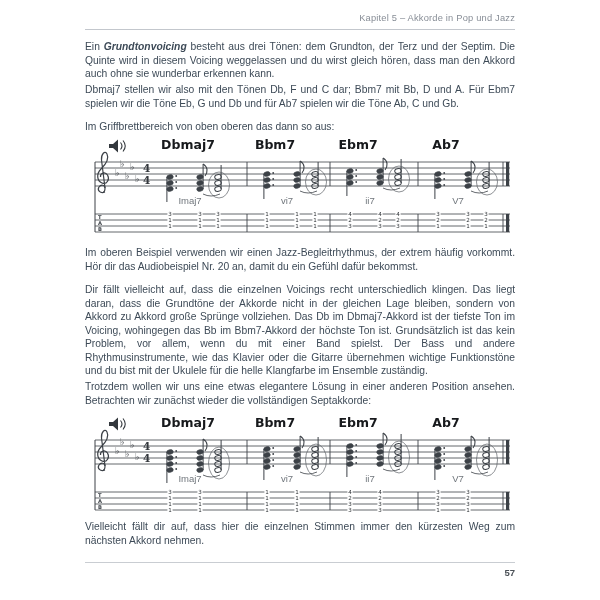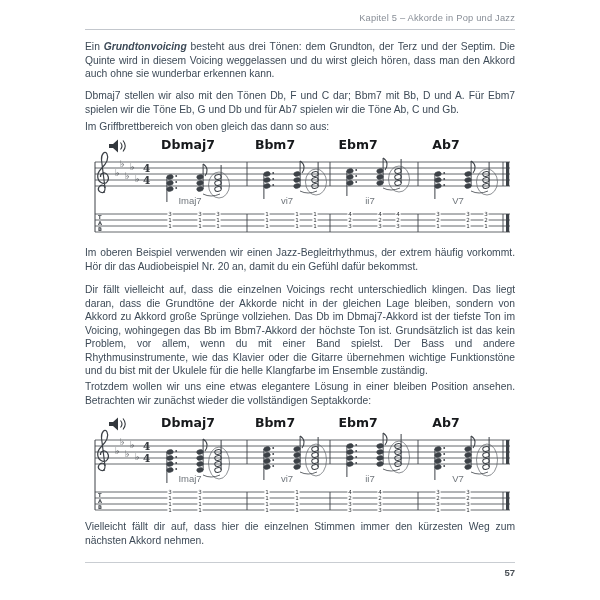--- a/index.html
+++ b/index.html
@@ -32,23 +32,23 @@
   }
 </style>
 </head>
 <body>
 
 <div class="hdr-title">Kapitel 5 – Akkorde in Pop und Jazz</div>
 <div class="hdr-rule"></div>
 
 <p class="para" style="top:40px"><span>Ein </span><i>Grundtonvoicing</i><span> besteht aus drei Tönen: dem Grundton, der Terz und der Septim. Die Quinte wird in diesem Voicing weggelassen und du wirst gleich hören, dass man den Akkord auch ohne sie wunderbar erkennen kann.</span></p>
 
-<p class="para" style="top:89px">Dbmaj7 stellen wir also mit den Tönen Db, F und C dar; Bbm7 mit Bb, D und A. Für Ebm7 spielen wir die Töne Eb, G und Db und für Ab7 spielen wir die Töne Ab, C und Gb.</p>
-
-<p class="para" style="top:120px">Im Griffbrettbereich von oben gleich das dann so aus:</p>
+<p class="para" style="top:83px">Dbmaj7 stellen wir also mit den Tönen Db, F und C dar; Bbm7 mit Bb, D und A. Für Ebm7 spielen wir die Töne Eb, G und Db und für Ab7 spielen wir die Töne Ab, C und Gb.</p>
+
+<p class="para" style="top:120px">Im Griffbrettbereich von oben oberen das dann so aus:</p>
 
 <div class="score" style="top:136px">
   <svg id="score-svg-0" width="430" height="104" viewBox="0 0 430 104">
       <line x1="10" y1="26" x2="425" y2="26" stroke="#3c4147" stroke-width="0.8"></line>
       <line x1="10" y1="32" x2="425" y2="32" stroke="#3c4147" stroke-width="0.8"></line>
       <line x1="10" y1="38" x2="425" y2="38" stroke="#3c4147" stroke-width="0.8"></line>
       <line x1="10" y1="44" x2="425" y2="44" stroke="#3c4147" stroke-width="0.8"></line>
       <line x1="10" y1="50" x2="425" y2="50" stroke="#3c4147" stroke-width="0.8"></line>
       <line x1="10" y1="78" x2="425" y2="78" stroke="#3c4147" stroke-width="0.8"></line>
       <line x1="10" y1="84" x2="425" y2="84" stroke="#3c4147" stroke-width="0.8"></line>
@@ -236,21 +236,21 @@
       <text x="401" y="86" class="tabnum" text-anchor="middle">2</text>
       <rect x="398.4" y="87.2" width="5.2" height="5.6" fill="#ffffff"></rect>
       <text x="401" y="92" class="tabnum" text-anchor="middle">1</text>
     </svg>
 </div>
 
 <p class="para" style="top:246px">Im oberen Beispiel verwenden wir einen Jazz-Begleitrhythmus, der extrem häufig vorkommt. Hör dir das Audiobeispiel Nr. 20 an, damit du ein Gefühl dafür bekommst.</p>
 
 <p class="para" style="top:283px">Dir fällt vielleicht auf, dass die einzelnen Voicings recht unterschiedlich klingen. Das liegt daran, dass die Grundtöne der Akkorde nicht in der gleichen Lage bleiben, sondern von Akkord zu Akkord große Sprünge vollziehen. Das Db im Dbmaj7-Akkord ist der tiefste Ton im Voicing, wohingegen das Bb im Bbm7-Akkord der höchste Ton ist. Grundsätzlich ist das kein Problem, vor allem, wenn du mit einer Band spielst. Der Bass und andere Rhythmusinstrumente, wie das Klavier oder die Gitarre übernehmen wichtige Funktionstöne und du bist mit der Ukulele für die helle Klangfarbe im Ensemble zuständig.</p>
 
-<p class="para" style="top:380px">Trotzdem wollen wir uns eine etwas elegantere Lösung in einer bleiben Position ansehen. Betrachten wir zunächst wieder die vollständigen Septakkorde:</p>
+<p class="para" style="top:380px">Trotzdem wollen wir uns eine etwas elegantere Lösung in einer anderen Position ansehen. Betrachten wir zunächst wieder die vollständigen Septakkorde:</p>
 
 <div class="score" style="top:414px">
   <svg id="score-svg-1" width="430" height="104" viewBox="0 0 430 104">
       <line x1="10" y1="26" x2="425" y2="26" stroke="#3c4147" stroke-width="0.8"></line>
       <line x1="10" y1="32" x2="425" y2="32" stroke="#3c4147" stroke-width="0.8"></line>
       <line x1="10" y1="38" x2="425" y2="38" stroke="#3c4147" stroke-width="0.8"></line>
       <line x1="10" y1="44" x2="425" y2="44" stroke="#3c4147" stroke-width="0.8"></line>
       <line x1="10" y1="50" x2="425" y2="50" stroke="#3c4147" stroke-width="0.8"></line>
       <line x1="10" y1="78" x2="425" y2="78" stroke="#3c4147" stroke-width="0.8"></line>
       <line x1="10" y1="84" x2="425" y2="84" stroke="#3c4147" stroke-width="0.8"></line>

